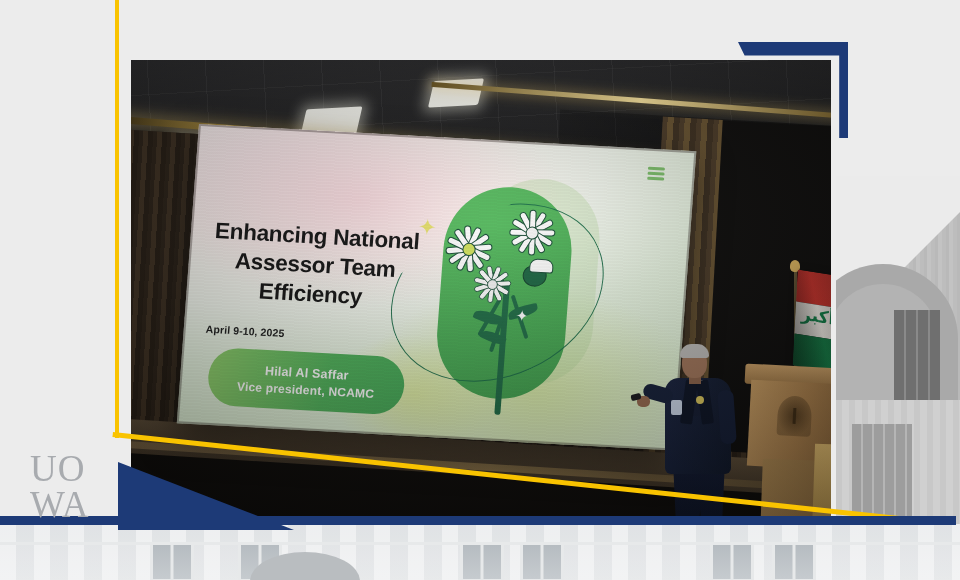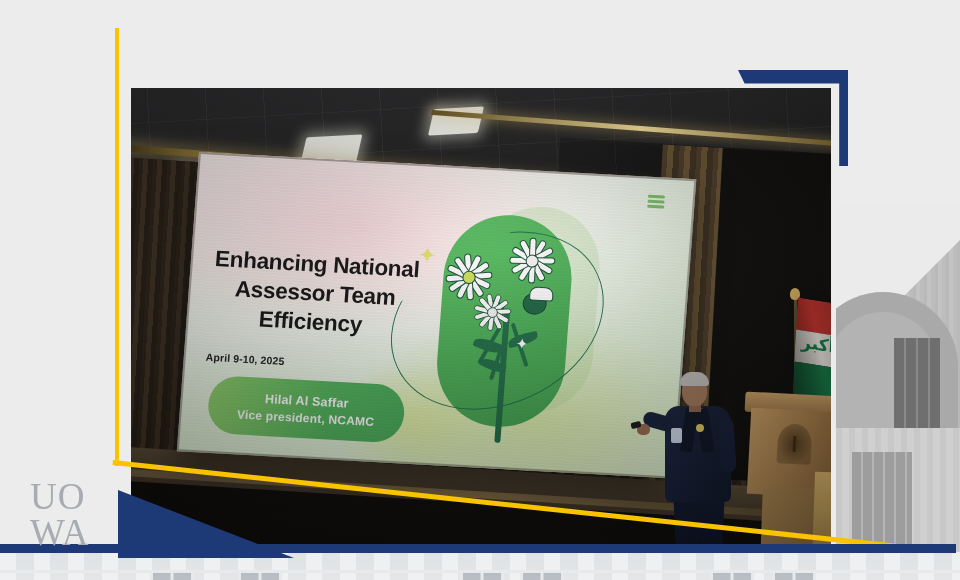--- a/index.html
+++ b/index.html
@@ -8,21 +8,20 @@
     width:960px; height:580px; position:relative; overflow:hidden;
     font-family:"Liberation Sans", sans-serif;
     background:#ececec;
   }
 
   
   #page{
     position:absolute; inset:0;
     background:#6d28d9;
     overflow:hidden;
-    margin-top:28px;
   }
 
   
   .wm{ position:absolute; pointer-events:none; }
 
   .wm-right{
     left:836px; top:176px; width:124px; height:344px;
     background:
       linear-gradient(135deg, #ebebeb 0 34%, rgba(235,235,235,0) 34.4%),
       repeating-linear-gradient(90deg,#b9b9b9 0 3px,#c3c3c3 3px 7px,#bdbdbd 7px 11px),

